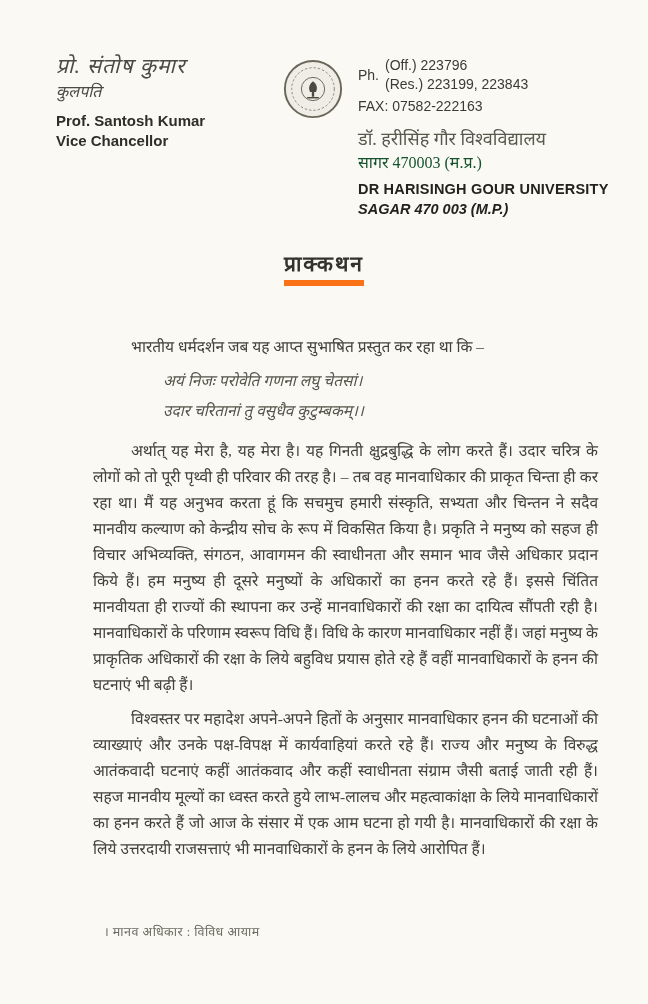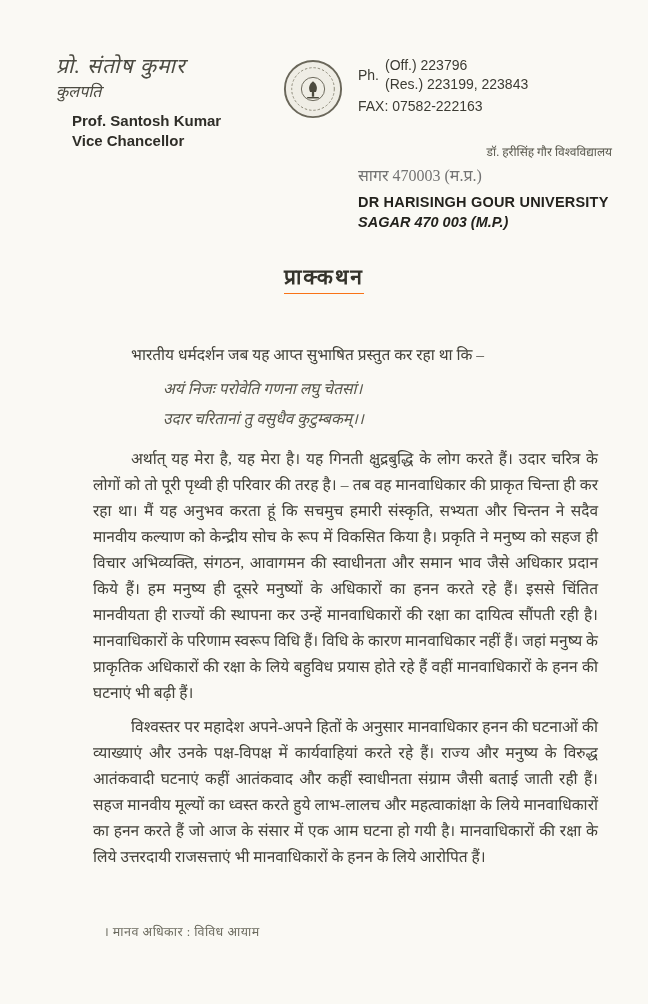--- a/index.html
+++ b/index.html
@@ -38,50 +38,48 @@
     font-style: italic;
     color: #4c4b42;
     margin-top: 2px;
   }
   .vc-en {
     font-family: "Liberation Sans", "DejaVu Sans", sans-serif;
     font-weight: bold;
     font-size: 15px;
     color: #2f2e28;
     line-height: 20px;
-    margin-left: 16px;
   }
   .vc-en.first { margin-top: 9px; }
 
   .lh-seal { flex: 0 0 auto; padding-top: 4px; }
 
   .lh-right {
     flex: 1 1 auto;
     font-family: "Liberation Sans", "DejaVu Sans", sans-serif;
     font-size: 14px;
     color: #3c3b33;
     line-height: 19px;
     padding-top: 2px;
   }
   .phone-block { display: flex; align-items: center; }
   .phone-label { margin-right: 6px; font-size: 14px; color: #3c3b33; text-align: center; }
   .phone-lines div { white-space: nowrap; }
   .fax-line { margin-top: 3px; }
   .uni-hindi {
     font-family: "Liberation Serif", "DejaVu Serif", serif;
-    font-size: 12px;
+    font-size: 18px;
     color: #59584d;
-    margin-top: 24px;
+    margin-top: 11px;
     line-height: 24px;
-    text-align: right;
   }
   .city-hindi {
     font-family: "Liberation Serif", "DejaVu Serif", serif;
     font-size: 16px;
-    color: #737373;
+    color: #14532d;
     line-height: 24px;
   }
   .uni-en {
     font-weight: bold;
     font-size: 14.5px;
     color: #23221d;
     margin-top: 4px;
     letter-spacing: 0.2px;
     line-height: 20px;
   }
@@ -97,21 +95,21 @@
   .page-title {
     text-align: center;
     margin-top: 30px;
     font-size: 21px;
     font-weight: bold;
     color: #34332b;
     letter-spacing: 2px;
   }
   .page-title span {
     display: inline-block;
-    border-bottom: 1px solid #f97316;
+    border-bottom: 6px solid #f97316;
     padding-bottom: 3px;
   }
 
   
   .doc-body {
     padding: 34px 50px 0 48px;
     font-size: 15.5px;
     line-height: 26px;
     text-align: justify;
     color: #43423a;

